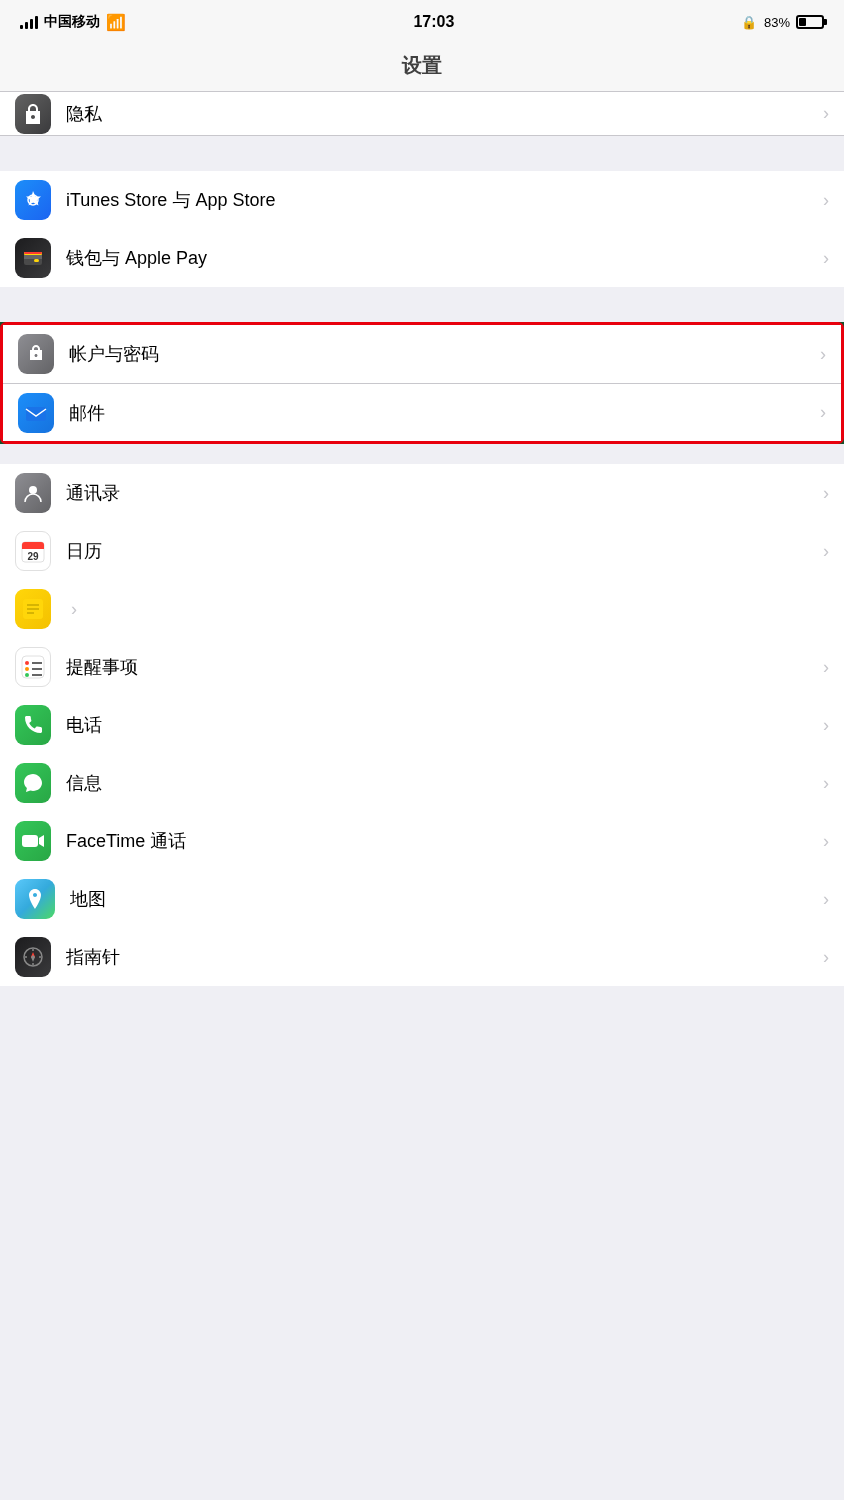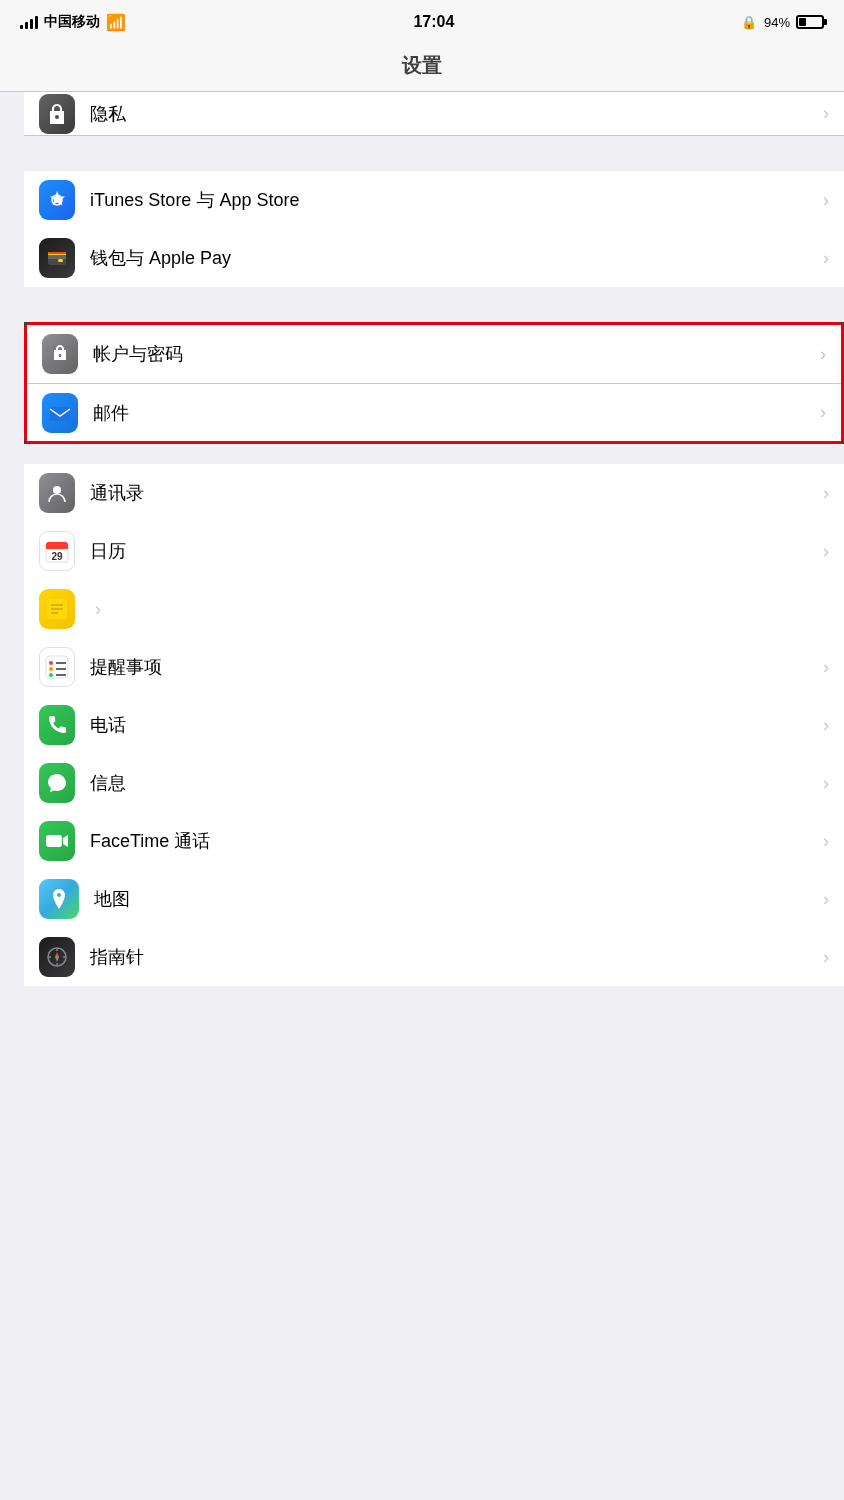--- a/index.html
+++ b/index.html
@@ -94,21 +94,20 @@
     .page-title-bar {
       background-color: #f7f7f7;
       text-align: center;
       padding: 8px 0 12px;
       border-bottom: 1px solid #c8c7cc;
     }
 
     
     .settings-container {
       background-color: #14532d;
-      margin-left: 24px;
     }
 
     .settings-group {
       background-color: #efeff4;
       margin-bottom: 0;
     }
 
     .settings-group-divider {
       height: 35px;
       background-color: #efeff4;
@@ -246,24 +245,24 @@
   <div class="status-left">
     <div class="signal-bars">
       <div class="signal-bar" style="height:4px"></div>
       <div class="signal-bar" style="height:7px"></div>
       <div class="signal-bar" style="height:10px"></div>
       <div class="signal-bar" style="height:13px"></div>
     </div>
     <span>中国移动</span>
     <span style="font-size:16px;">📶</span>
   </div>
-  <div class="status-center">17:04</div>
+  <div class="status-center">17:03</div>
   <div class="status-right">
     <span style="font-size:13px;">🔒</span>
-    <span>94%</span>
+    <span>83%</span>
     <div class="battery-icon">
       <div class="battery-fill"></div>
     </div>
   </div>
 </div>
 
 <div class="page-title-bar">
   <span style="font-size:20px;font-weight:600;color:#404040;">设置</span>
 </div>
 

